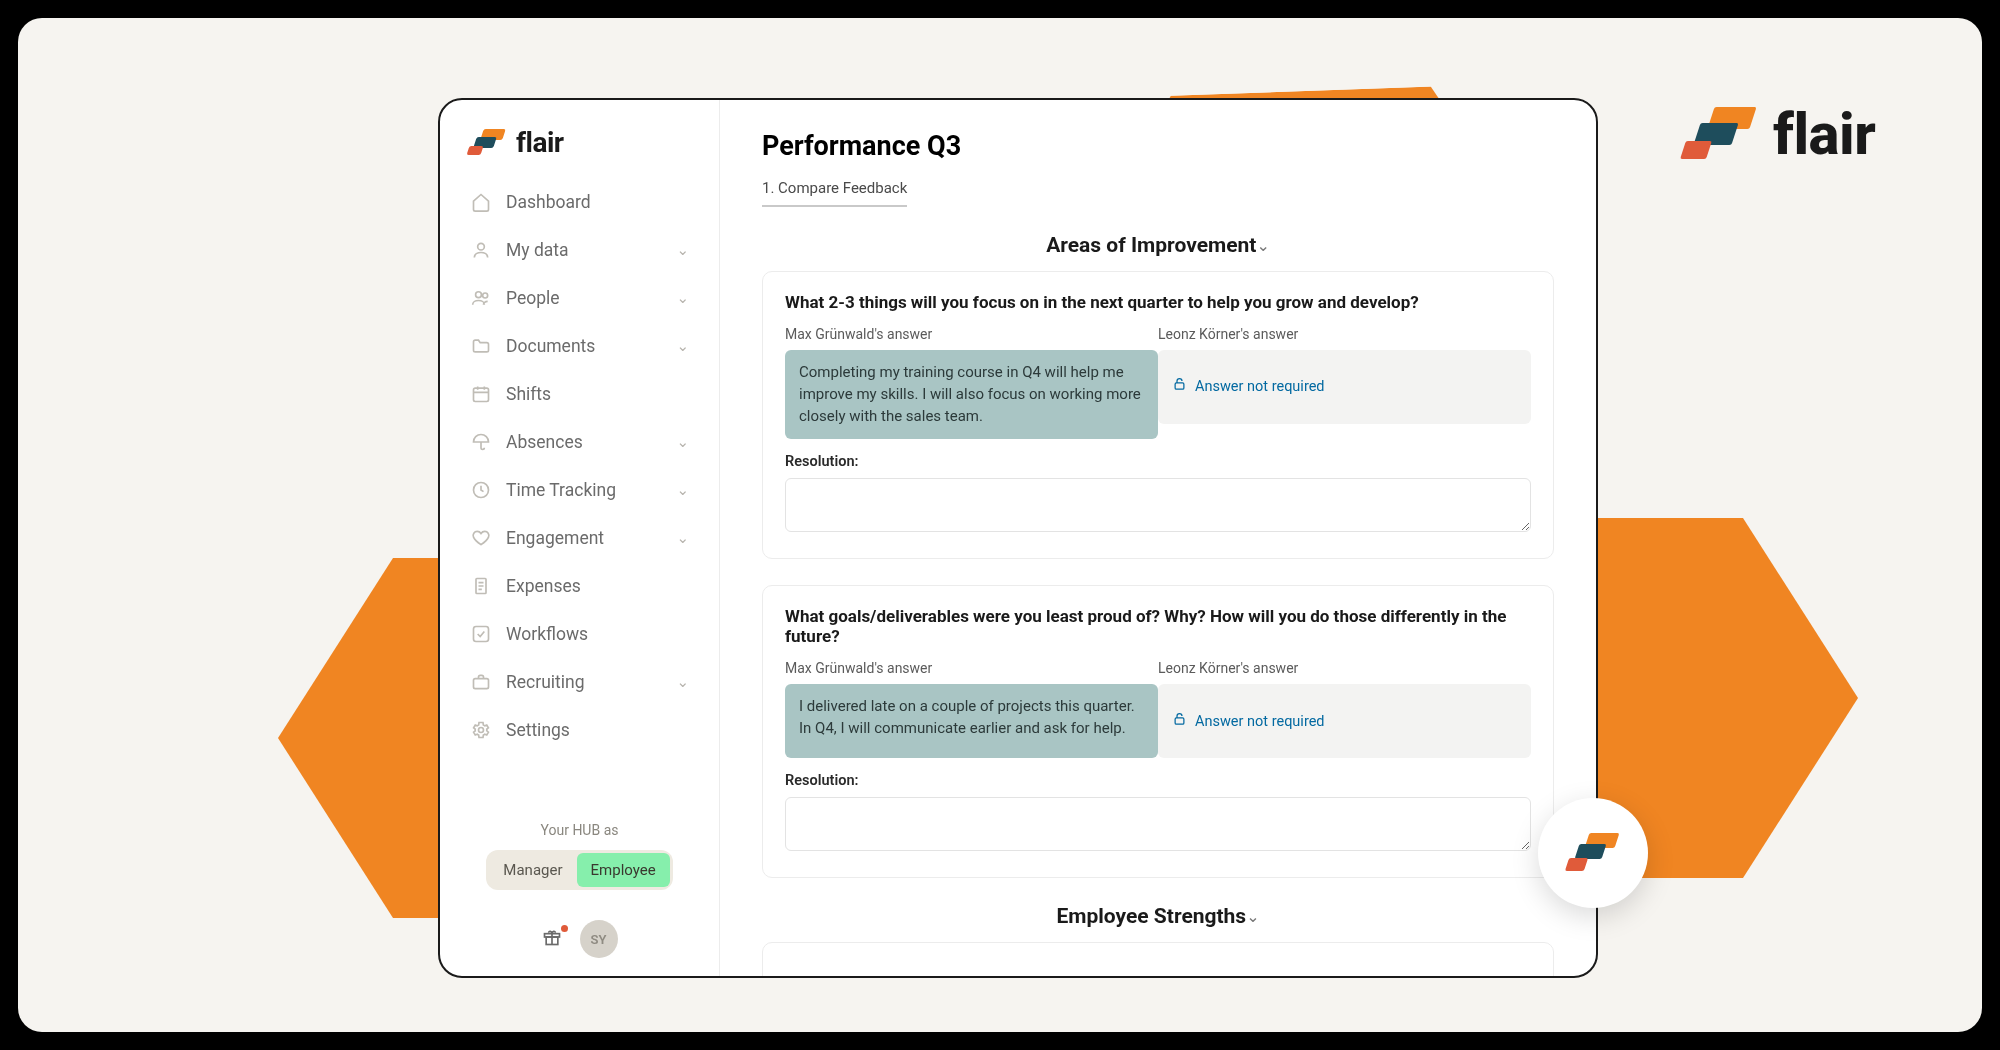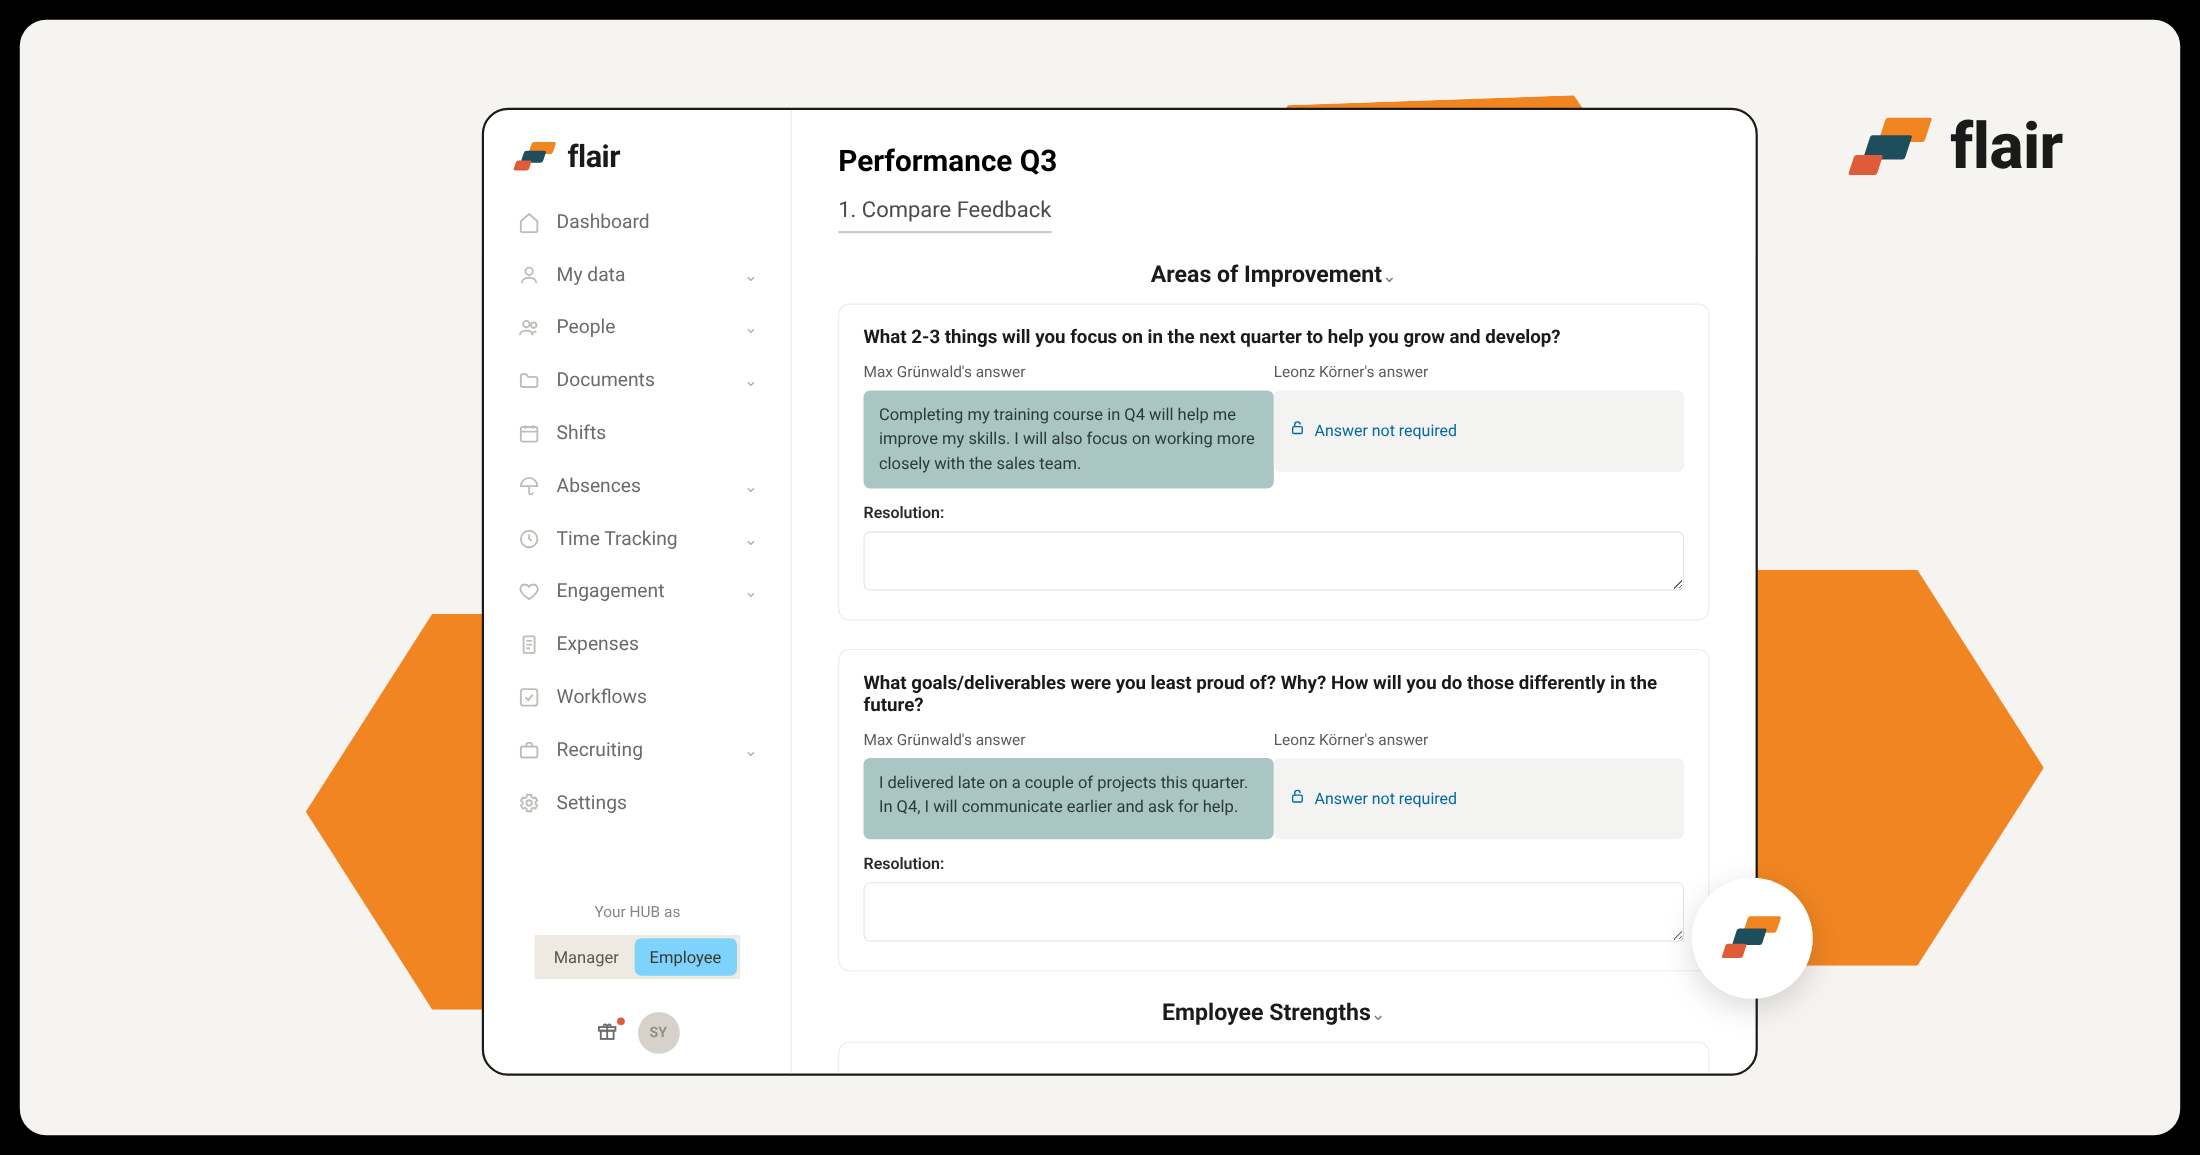--- a/index.html
+++ b/index.html
@@ -63,43 +63,43 @@
   .nav-icon {
     width: 22px; height: 22px; margin-right: 14px;
     display: inline-flex; align-items: center; justify-content: center;
     color: #c0bdb6;
     font-size: 18px;
   }
   .nav-chevron { margin-left: auto; color: #b5b2ab; font-size: 15px; }
   .hub-block { margin-top: auto; padding-top: 24px; text-align: center; }
   .hub-label { font-size: 14px; color: #8a877f; margin-bottom: 12px; }
   .hub-toggle {
-    display: inline-flex; background: #eeeae1; border-radius: 0; padding: 3px;
+    display: inline-flex; background: #eeeae1; border-radius: 12px; padding: 3px;
   }
   .hub-seg {
     padding: 8px 14px; font-size: 15px; color: #5a574f; border-radius: 6px; cursor: pointer;
   }
-  .hub-seg.active { background: #7dd3fc; color: #3a382f; }
+  .hub-seg.active { background: #86efac; color: #3a382f; }
   .footer-row {
     display: flex; align-items: center; justify-content: center; gap: 18px;
     margin-top: 30px;
   }
   .gift { position: relative; font-size: 20px; color: #6b6b6b; }
   .gift .dot { position: absolute; top: -2px; right: -6px; width: 7px; height: 7px; background: #e05b3a; border-radius: 50%; }
   .avatar {
     width: 38px; height: 38px; border-radius: 50%;
     background: #d6d2ca; color: #8f8b82;
     display: flex; align-items: center; justify-content: center;
     font-size: 13px; font-weight: 600;
   }
   
   .main { flex: 1; padding: 30px 42px 0 42px; overflow: hidden; }
   .page-title { font-size: 27px; font-weight: 700; color: #000000; margin-bottom: 16px; }
   .breadcrumb-step {
-    font-size: 20px; color: #4a4a4a;
+    font-size: 15px; color: #4a4a4a;
     border-bottom: 2px solid #c9c9c9;
     display: inline-block;
     padding-bottom: 8px;
     margin-bottom: 26px;
   }
   .section-header {
     display: flex; align-items: center; justify-content: center;
     margin-bottom: 14px;
   }
   .section-title { font-size: 21px; font-weight: 700; color: #1a1a1a; }

